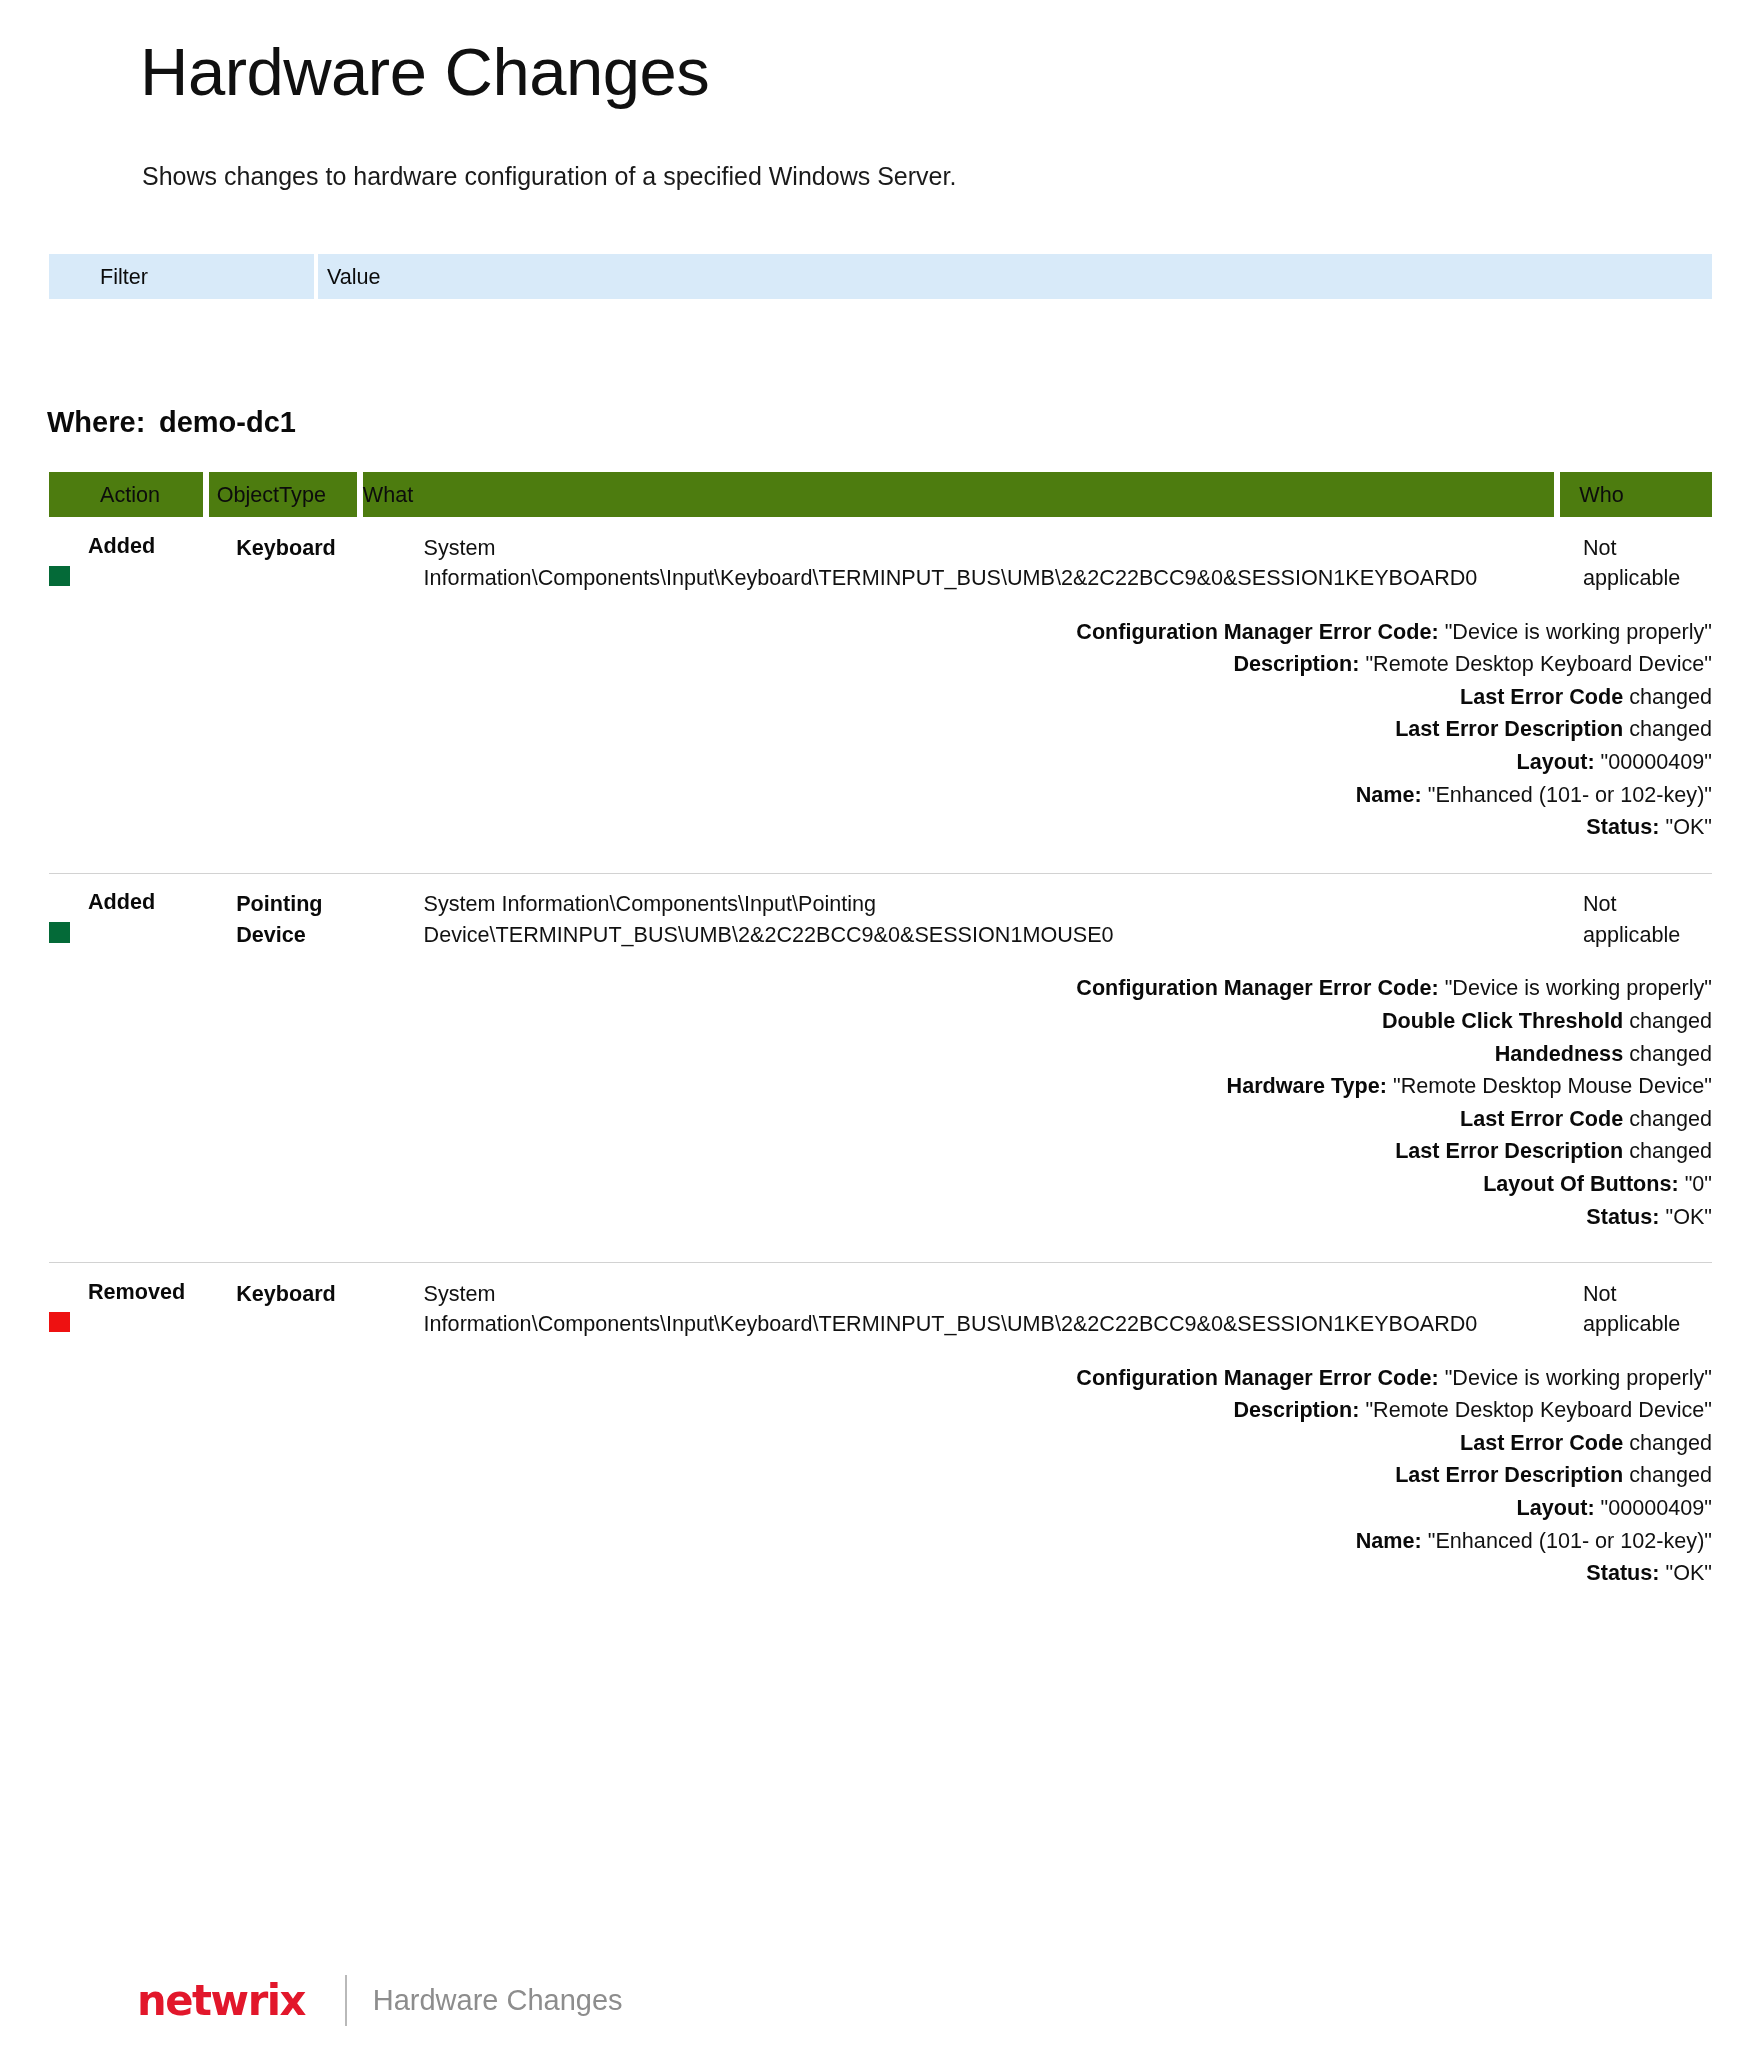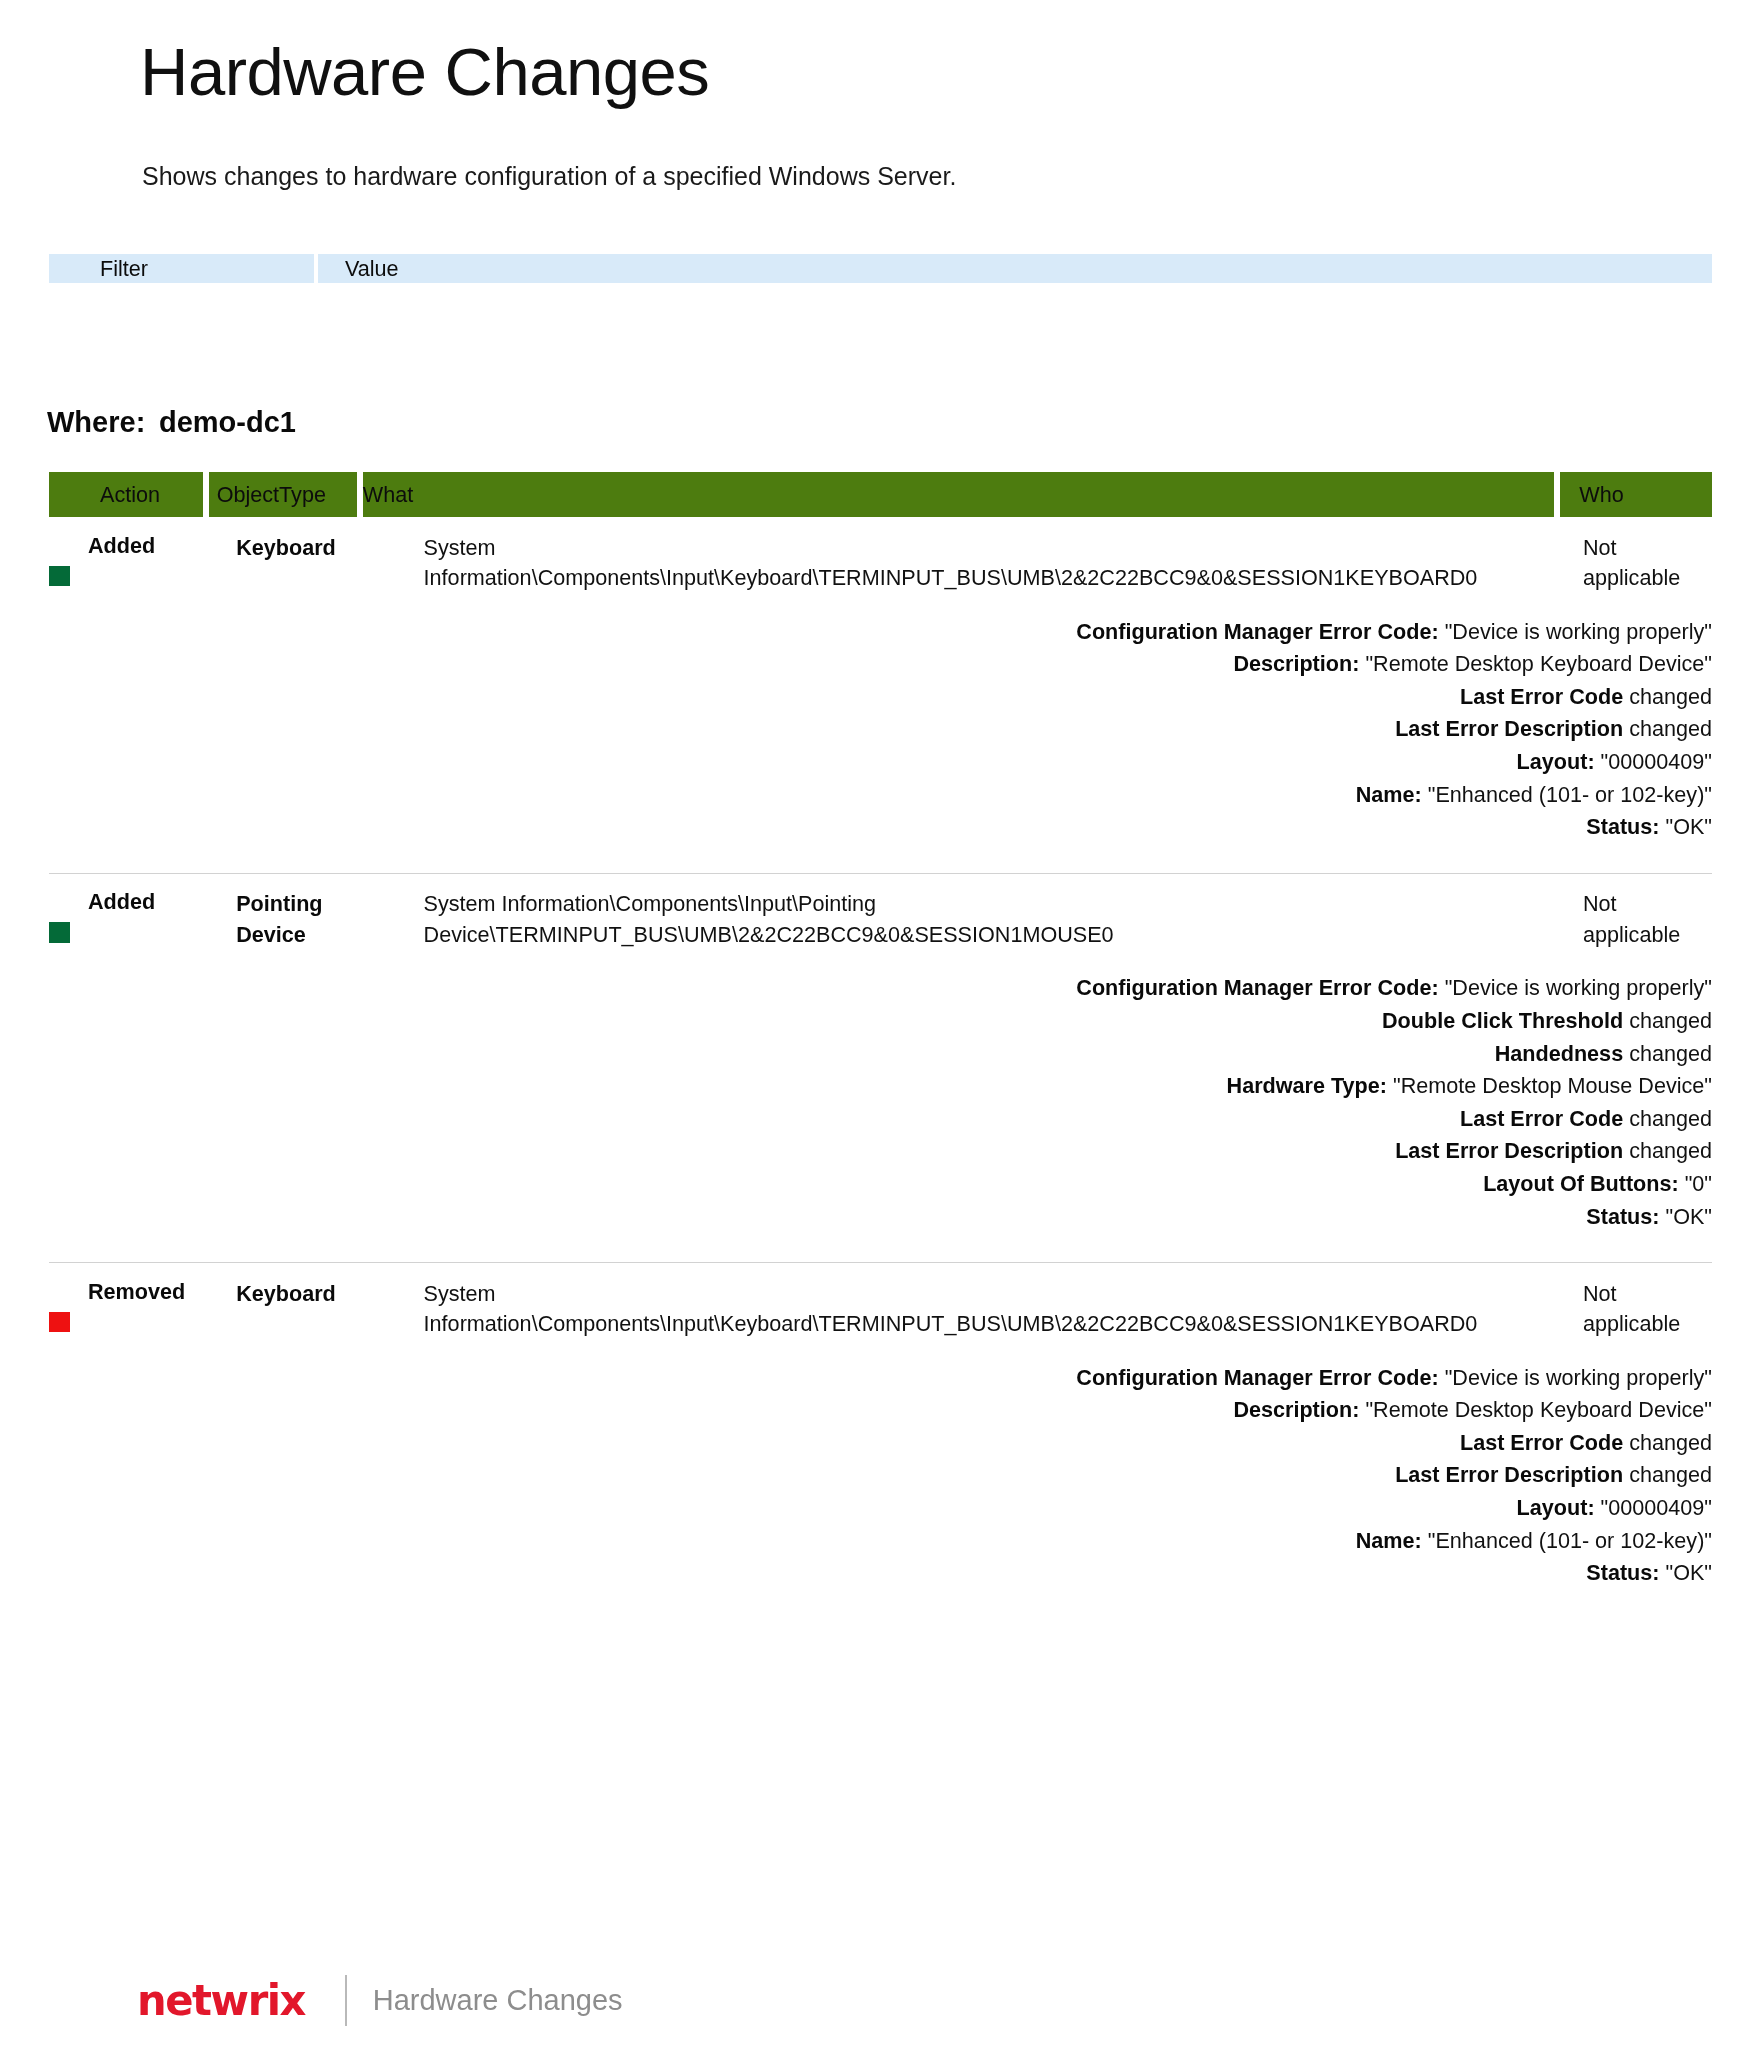--- a/index.html
+++ b/index.html
@@ -49,33 +49,33 @@
   .filter-table {
     position: absolute;
     left: 49px;
     top: 254px;
     width: 1663px;
     height: 45px;
     display: flex;
   }
   .filter-th {
     background: #d8eaf9;
-    height: 29px;
+    height: 45px;
     display: flex;
     align-items: center;
     box-sizing: border-box;
   }
   .filter-th.col-filter {
     width: 265px;
     padding-left: 51px;
   }
   .filter-th.col-value {
     flex: 1 1 auto;
     margin-left: 3.9px;
-    padding-left: 27px;
+    padding-left: 9px;
   }
   .filter-th span {
     font-size: 21.6px;
     font-weight: 400;
     color: #0c0c0c;
   }
 
   
   .where-heading {
     position: absolute;

